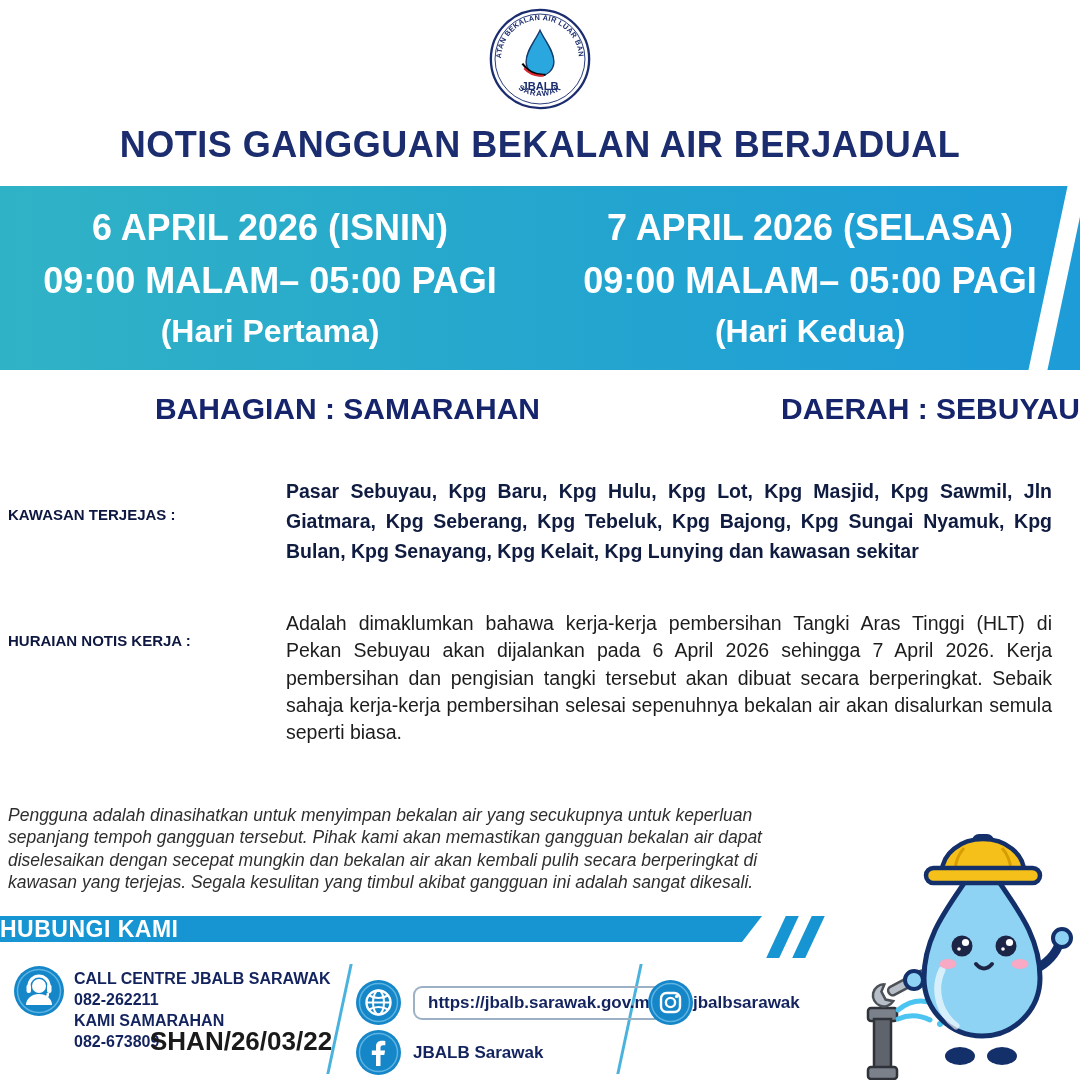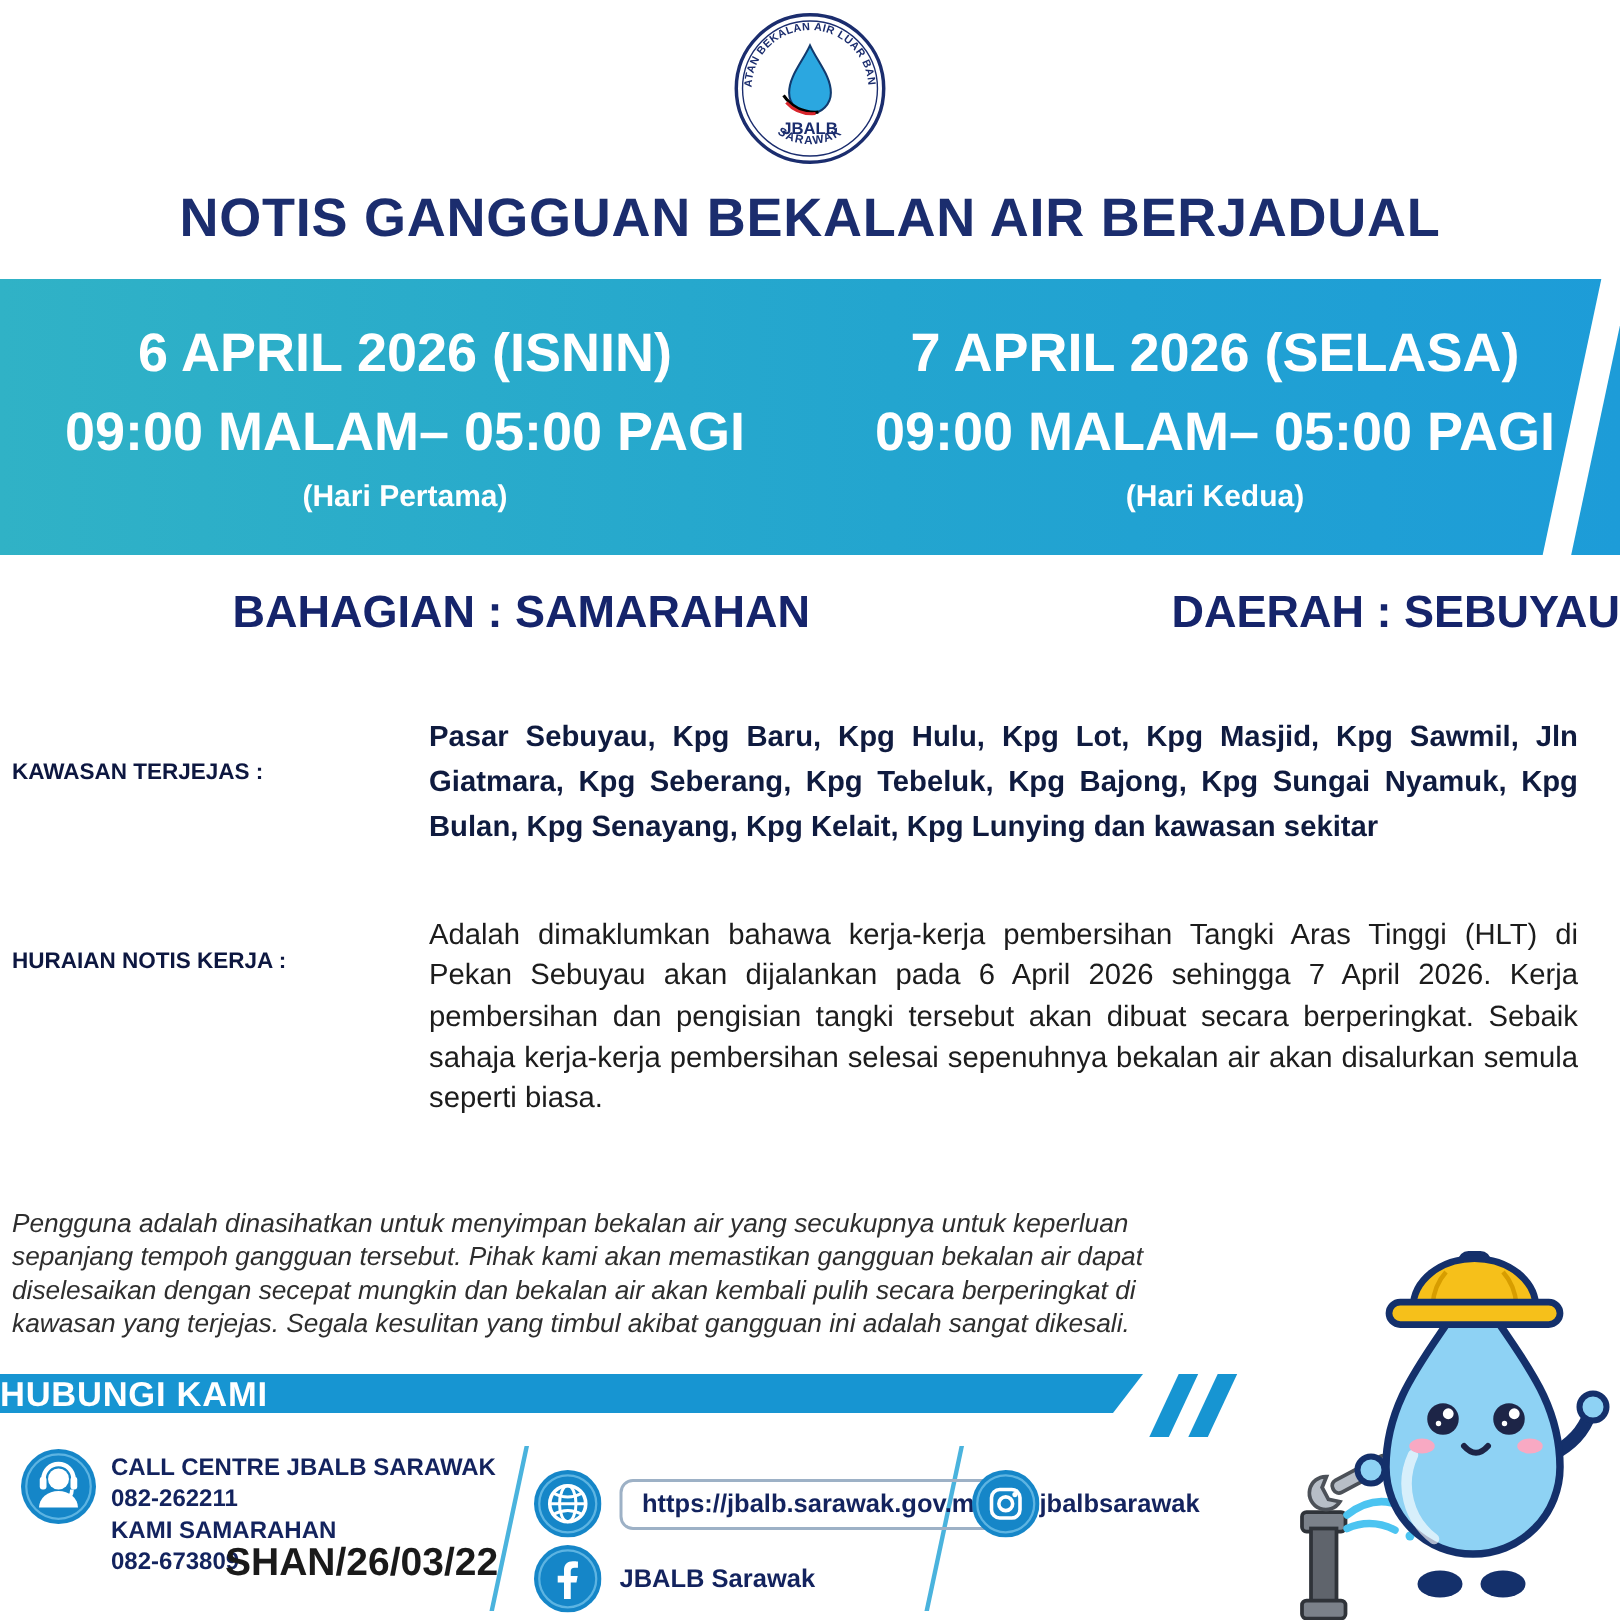--- a/index.html
+++ b/index.html
@@ -16,21 +16,21 @@
     position: absolute; top: 124px; left: 0; width: 100%; margin: 0;
     text-align: center; font-size: 36px; font-weight: bold; color: #1b2d6e; letter-spacing: .5px;
   }
   
   .banner {
     position: absolute; top: 186px; left: 0; width: 1080px; height: 184px;
     background: linear-gradient(90deg, #30b2c6 0%, #23a5cf 55%, #1d9cd8 100%); display: flex;
   }
   .day { flex: 1; display: flex; flex-direction: column; align-items: center; justify-content: center; gap: 11px; color: #fff; font-weight: bold; }
   .day .date, .day .time { font-size: 36px; white-space: nowrap; }
-  .day .hari { font-size: 20px; }
+  .day .hari { font-size: 32px; }
   .banner-slash { position: absolute; top: 0; right: 13px; width: 19px; height: 184px; background: #fff; transform: skewX(-12deg); }
   
   .region { position: absolute; top: 392px; left: 0; width: 100%; display: flex; }
   .region > div { width: 50%; text-align: right; font-size: 30px; font-weight: bold; color: #15246b; }
   
   .section { position: absolute; left: 8px; right: 28px; display: flex; }
   .kawasan { top: 476px; }
   .huraian { top: 610px; }
   .sec-label { flex: 0 0 278px; font-size: 15px; font-weight: bold; color: #0d1740; }
   .kawasan .sec-label { padding-top: 30px; }

